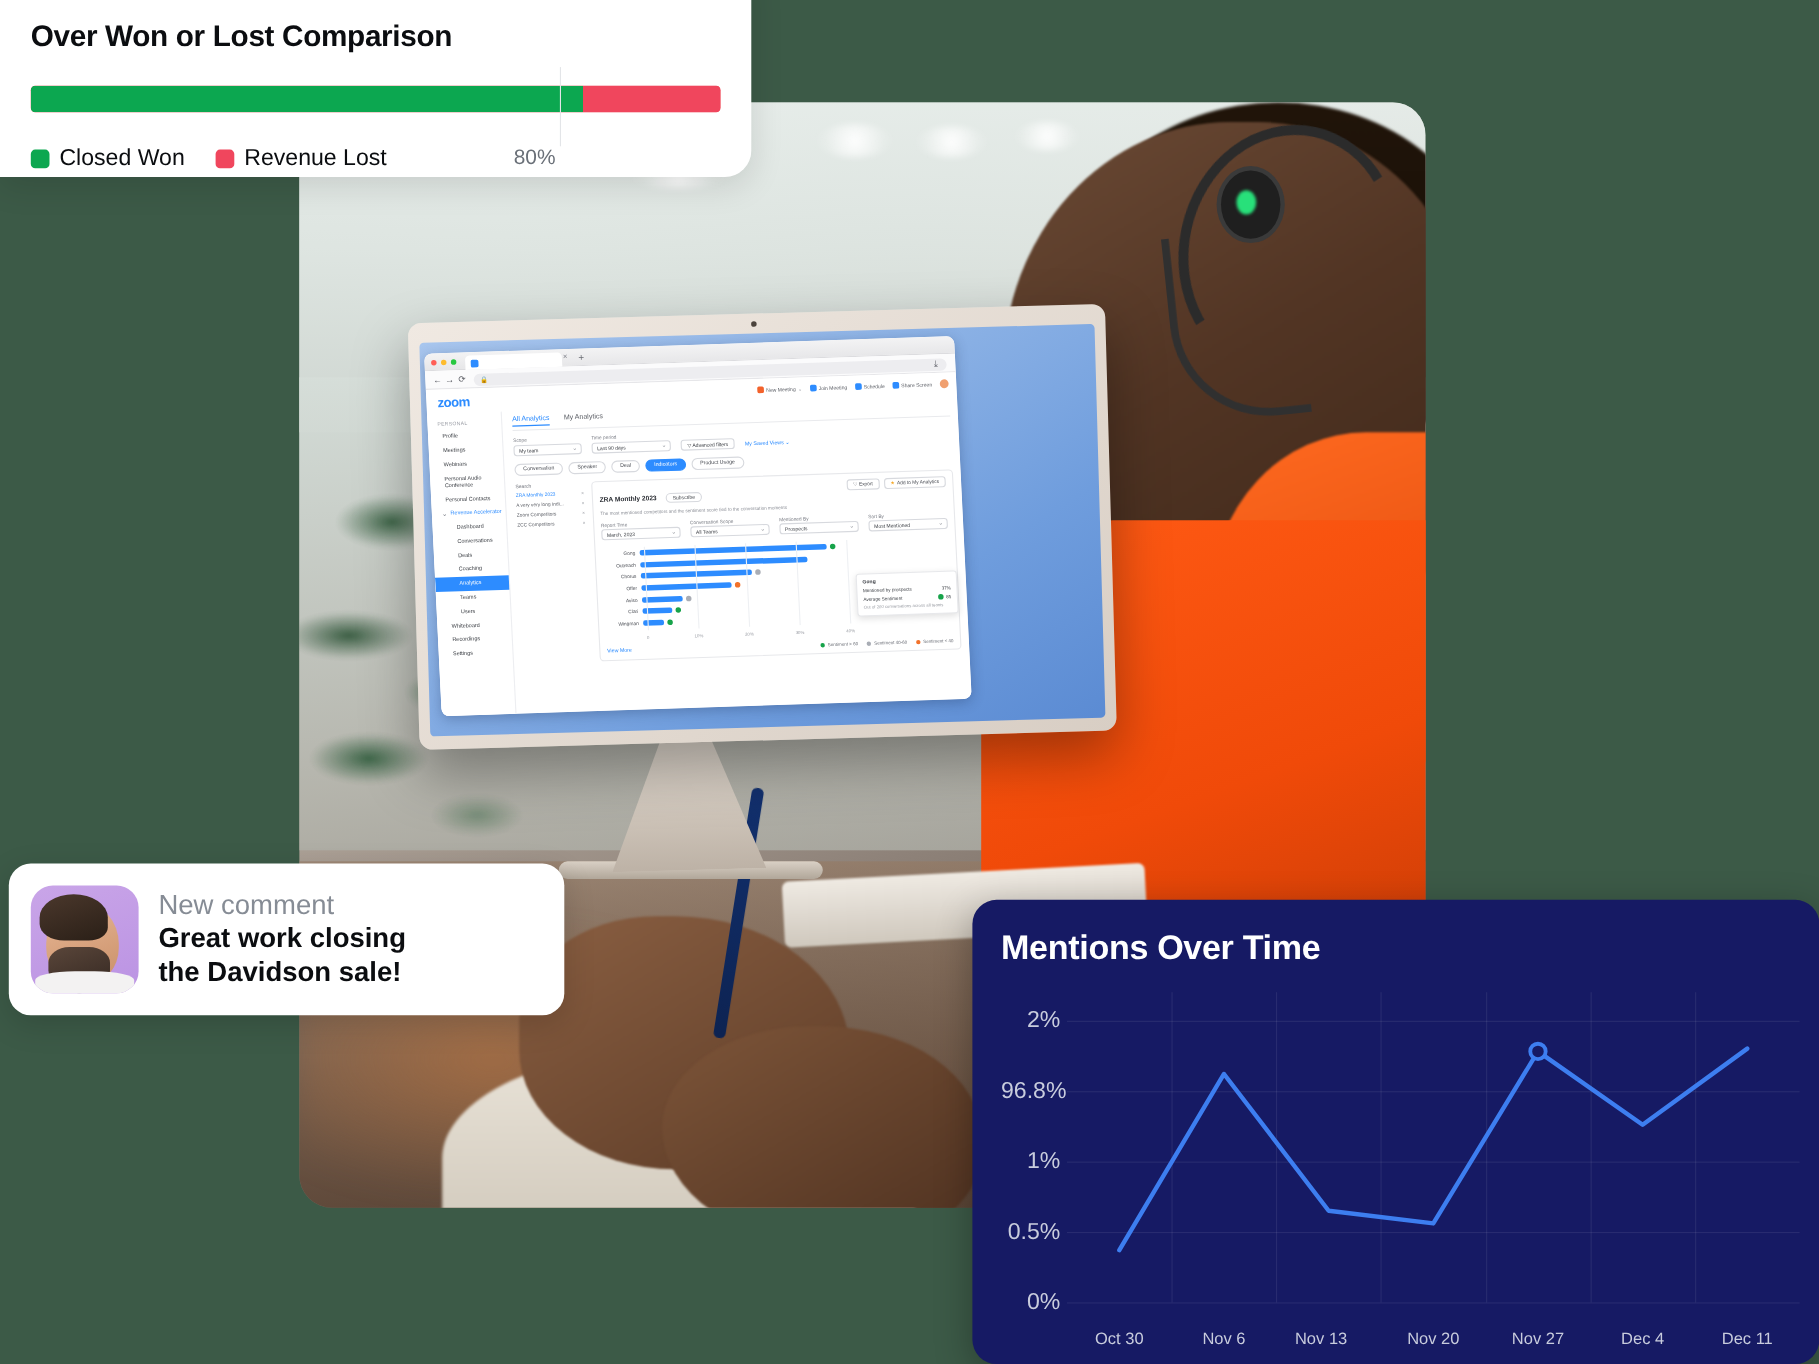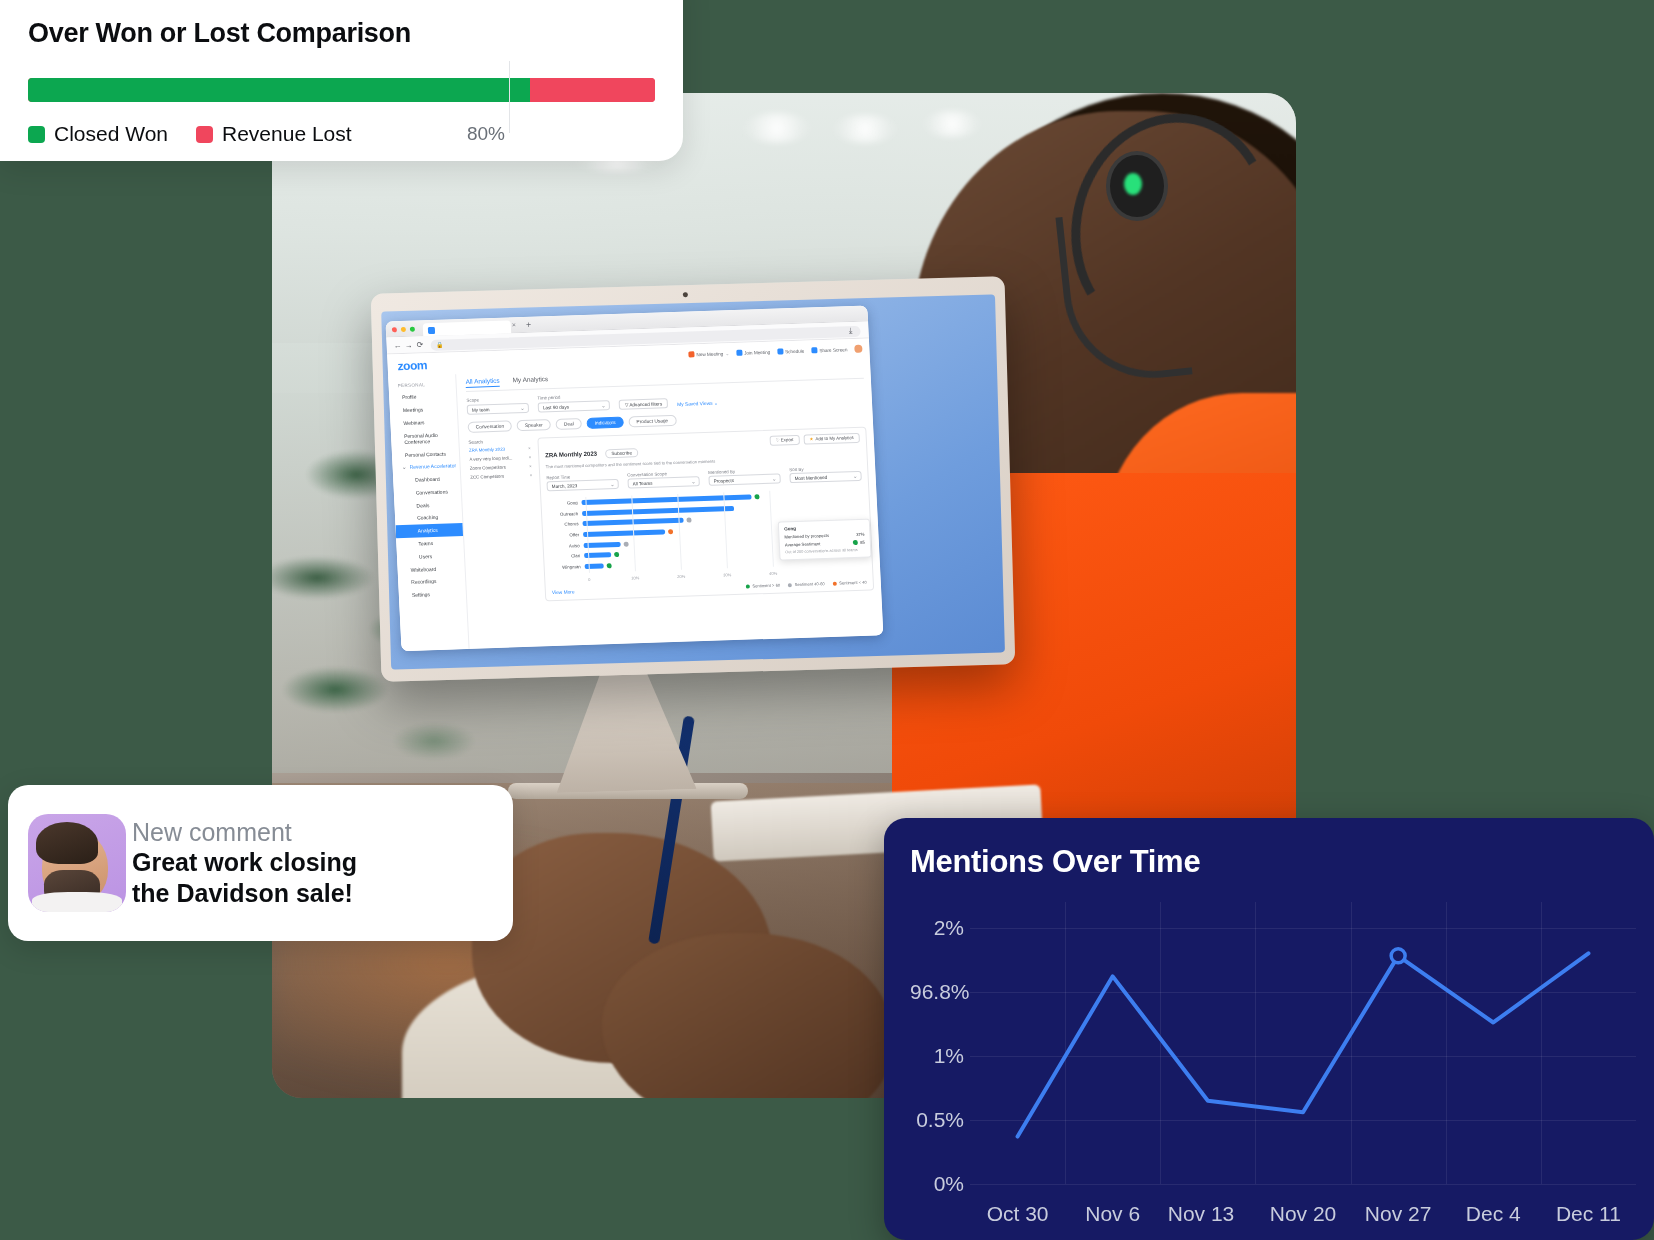--- a/index.html
+++ b/index.html
@@ -256,31 +256,31 @@
   .deals {
     position:absolute; left:0; top:-34px; width:683px; height:195px;
     background:#fff; border-radius:0 24px 24px 0;
     box-shadow: 0 8px 30px rgba(0,0,0,.12);
     padding: 52px 28px 0 28px;
   }
   .deals h2 { font-size:27px; font-weight:700; color:#0b0d10; letter-spacing:-.3px; }
   .deals .track { margin-top:29px; height:24px; border-radius:4px; overflow:hidden; display:flex; background:#f0464f; }
   .deals .seg-won { background:#0ca750; }
   .deals .seg-lost { background:#f0465d; }
-  .deals .legrow { margin-top:20px; display:flex; align-items:center; }
+  .deals .legrow { margin-top:30px; display:flex; align-items:center; }
   .deals .lg { display:flex; align-items:center; gap:9px; margin-right:28px; font-size:21px; color:#0b0d10; }
   .deals .swatch { width:17px; height:17px; border-radius:4px; }
   .deals .pct { margin-left:auto; margin-right:150px; font-size:19px; color:#6a7078; }
   .deals .ticker { position:absolute; left:509px; top:95px; width:1px; height:72px; background:#e3e5e8; }
 
   
   .comment {
-    position:absolute; left:8px; top:785px; width:505px; height:156px;
+    position:absolute; left:8px; top:785px; width:505px; height:138px;
     background:#fff; border-radius:20px; box-shadow:0 8px 28px rgba(0,0,0,.15);
-    display:flex; align-items:center; padding:0 20px; gap:6px;
+    display:flex; align-items:center; padding:0 20px; gap:18px;
   }
   .comment .ava { width:98px; height:98px; border-radius:20px; overflow:hidden; position:relative;
                   background:linear-gradient(160deg,#c9a5e8,#bb93e3); flex:0 0 auto; }
   .comment .ava .face {
     position:absolute; left:14px; top:16px; width:66px; height:74px; border-radius:50% 50% 45% 45%;
     background:linear-gradient(160deg,#e8b896,#c98f68);
   }
   .comment .ava .hair {
     position:absolute; left:8px; top:8px; width:62px; height:42px; border-radius:50% 50% 28% 36%;
     background:linear-gradient(160deg,#4b382c,#2a1f17);
@@ -300,21 +300,21 @@
   .mentions {
     position:absolute; left:884px; top:818px; width:770px; height:422px;
     background:#161a64; border-radius:22px; padding:26px 22px 10px 26px;
     box-shadow:0 10px 34px rgba(0,0,0,.3); overflow:hidden;
   }
   .mentions h3 { color:#fff; font-size:31px; font-weight:700; letter-spacing:-.3px; }
   .mplot { position:absolute; left:26px; right:18px; top:84px; bottom:56px; }
   .ygrid { position:absolute; left:60px; right:0; height:1px; background:rgba(255,255,255,.08); }
   .ylabel { position:absolute; left:0; width:54px; text-align:right; color:#c8ccdd; font-size:21px; transform:translateY(-50%); }
   .xgrid { position:absolute; top:0; bottom:0; width:1px; background:rgba(255,255,255,.08); }
-  .xlabel { position:absolute; bottom:-42px; color:#c8ccdd; font-size:21px; transform:translateX(-50%); white-space:nowrap;margin-top:21px; }
+  .xlabel { position:absolute; bottom:-42px; color:#c8ccdd; font-size:15px; transform:translateX(-50%); white-space:nowrap;margin-top:21px; }
   .lineSvg { position:absolute; left:60px; top:0; right:0; bottom:0; }
 </style>
 </head>
 <body>
 
 <div id="stage">
 
   <div class="photo">
     <div class="ceiling"></div>
     <div class="ceil-light" style="left:470px;top:20px;width:70px;height:30px;"></div>

